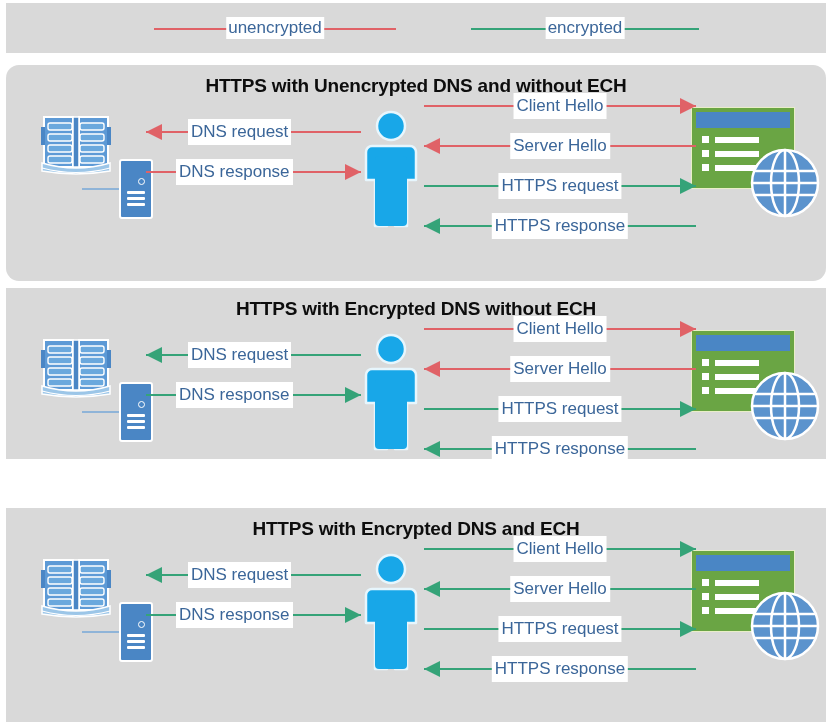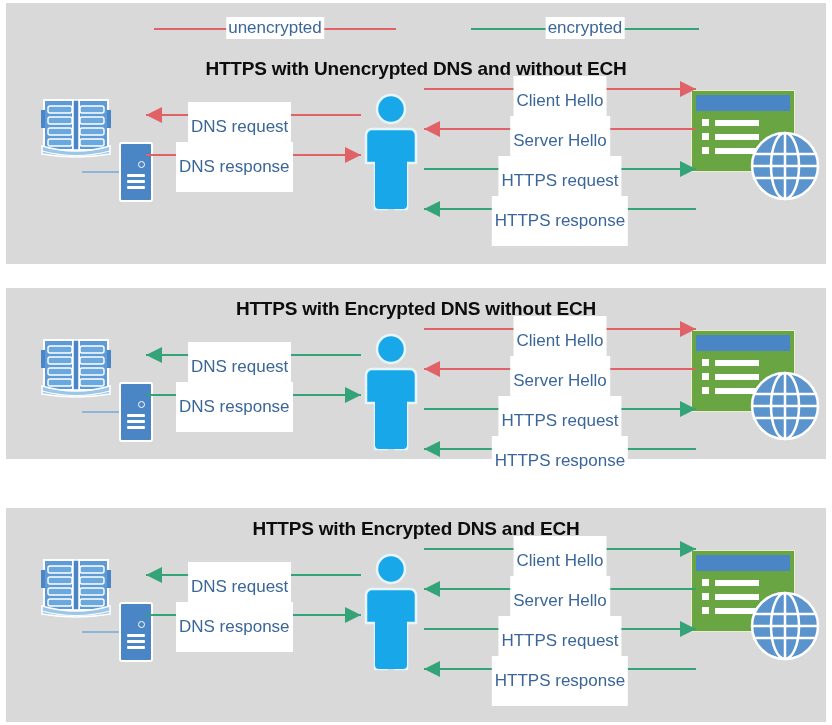--- a/index.html
+++ b/index.html
@@ -2,21 +2,21 @@
 <html><head>
 <meta charset="utf-8">
 <style>
   html,body{margin:0;padding:0;background:#ffffff;}
   body{width:832px;height:725px;font-family:"Liberation Sans",sans-serif;overflow:hidden;}
   .page{position:relative;width:832px;height:725px;background:#ffffff;}
 
   
   .panel{position:absolute;left:6px;width:820px;background:#d9d9d9;}
   #legend-panel{top:3px;height:50px;}
-  #panel-0{top:48px;height:216px;}
+  #panel-0{top:65px;height:216px;border-radius:13px;}
   #panel-1{top:288px;height:171px;}
   #panel-2{top:508px;height:214px;}
 
   
   .legend-item{position:absolute;top:0;height:50px;}
   .legend-line{position:absolute;top:25px;height:2px;width:100%;left:0;}
   .legend-label{position:absolute;top:14px;left:50%;transform:translateX(-50%);
                 background:#ffffff;color:#3b6699;font-size:17px;line-height:22px;
                 padding:0 2px;white-space:nowrap;}
   #legend-unencrypted{left:148px;width:242px;}
@@ -58,21 +58,21 @@
               color:#2e4a6b;font-size:16px;white-space:nowrap;}
 
   
   .flow{position:absolute;height:26px;}
   .flow .line{position:absolute;top:12px;height:2px;}
   .flow .head{position:absolute;top:5px;width:0;height:0;
               border-top:8px solid transparent;border-bottom:8px solid transparent;}
   .flow .head.right{border-left-width:16px;border-left-style:solid;right:0;}
   .flow .head.left{border-right-width:16px;border-right-style:solid;left:0;}
   .flow .lbl{position:absolute;top:0px;background:#ffffff;color:#3b6699;
-             font-size:17px;line-height:26px;padding:12px 3px;white-space:nowrap;
+             font-size:17px;line-height:26px;padding:0 3px;white-space:nowrap;
              left:50%;transform:translateX(-50%);}
 </style>
 </head>
 <body>
 
 <div class="page">
 
   <div class="panel" id="legend-panel" style="background: rgb(217, 217, 217);">
     <div class="legend-item" id="legend-encrypted">
       <div class="legend-line" style="background: rgb(53, 163, 120);"></div>

